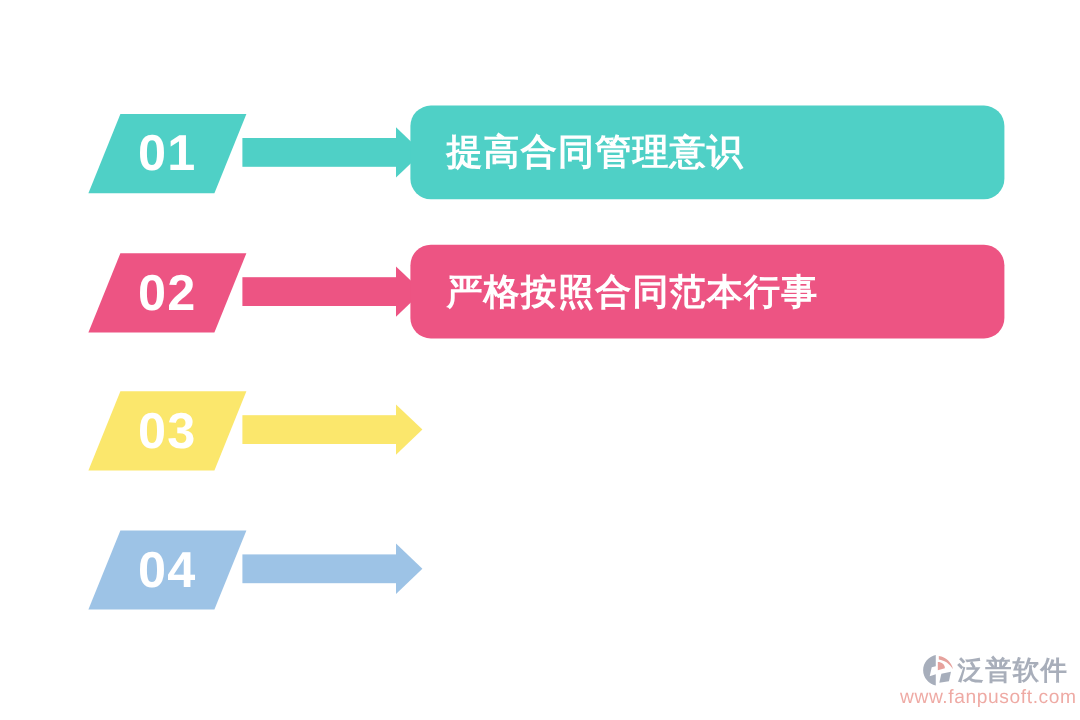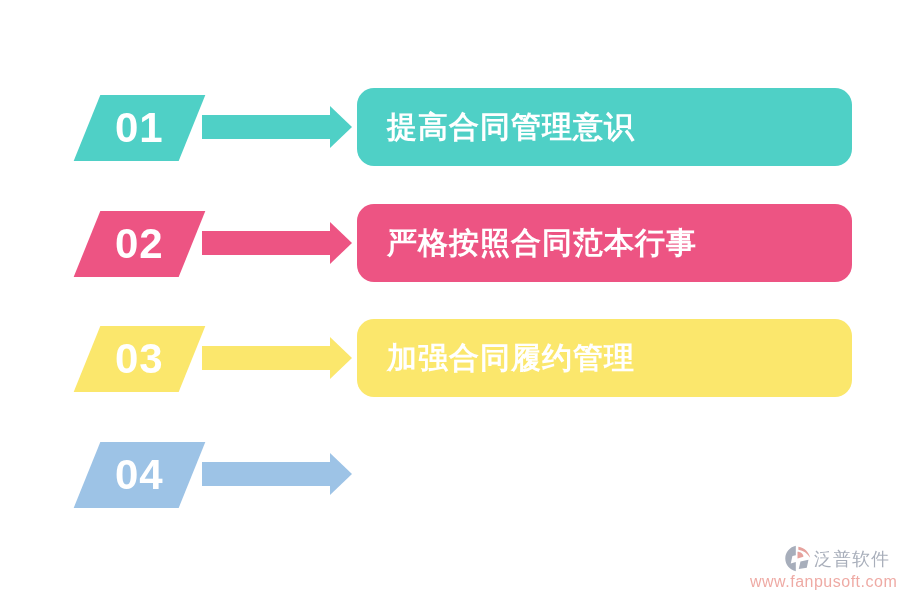--- a/index.html
+++ b/index.html
@@ -59,21 +59,21 @@
     left: 330px;
     top: 18px;
     width: 0;
     height: 0;
     border-top: 21px solid transparent;
     border-bottom: 21px solid transparent;
     border-left: 22px solid var(--c);
   }
   .bar {
     position: absolute;
-    left: 357px;
+    left: 342px;
     top: 0;
     width: 495px;
     height: 78px;
     background: var(--c);
     border-radius: 17px;
     display: flex;
     align-items: center;
     padding-left: 30px;
   }
   .bar .label {
@@ -93,22 +93,22 @@
     opacity: 0.85;
     line-height: 1;
   }
   .footer-logo .top-line {
     display: flex;
     align-items: center;
     justify-content: flex-end;
     gap: 3px;
   }
   .brand-name {
-    font-size: 18px;
-    font-weight: normal;
+    font-size: 22px;
+    font-weight: bold;
     letter-spacing: 1px;
     white-space: nowrap;
   }
   .brand-url {
     font-size: 16px;
     margin-top: 2px;
     letter-spacing: 0.5px;
     white-space: nowrap;
   }
   .logo-mark { width: 27px; height: 27px; flex: 0 0 auto; }
@@ -139,23 +139,20 @@
       <span class="label">严格按照合同范本行事</span>
     </div>
   </div>
 
   <div class="step-row r3" style="--c: #FBE76C;">
     <div class="badge">
       <span class="num">03</span>
     </div>
     <div class="arrow-shaft"></div>
     <div class="arrow-head"></div>
-    <div class="bar">
-      <span class="label">加强合同履约管理</span>
-    </div>
   </div>
 
   <div class="step-row r4" style="--c: #9DC3E6;">
     <div class="badge">
       <span class="num">04</span>
     </div>
     <div class="arrow-shaft"></div>
     <div class="arrow-head"></div>
   </div>
 

